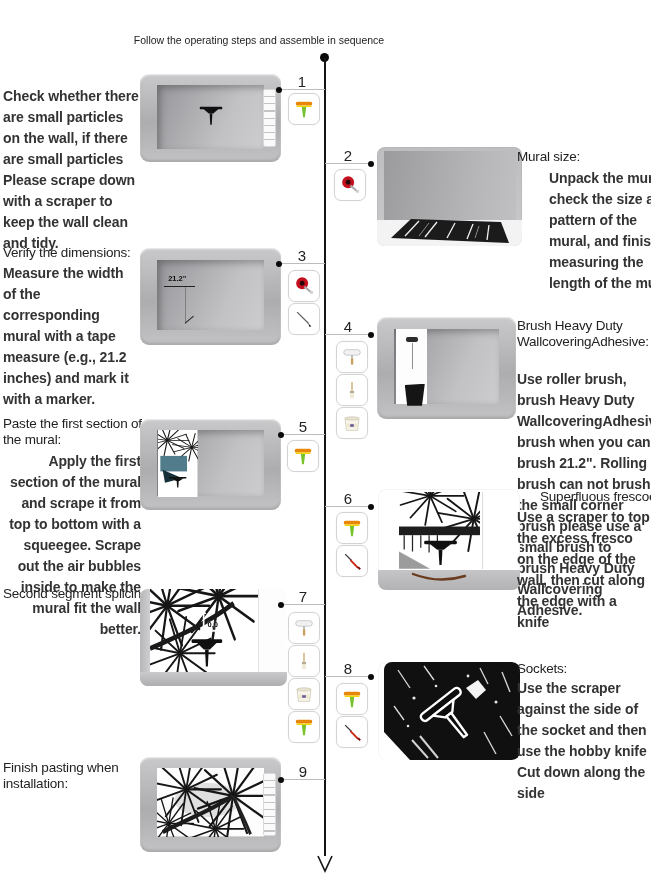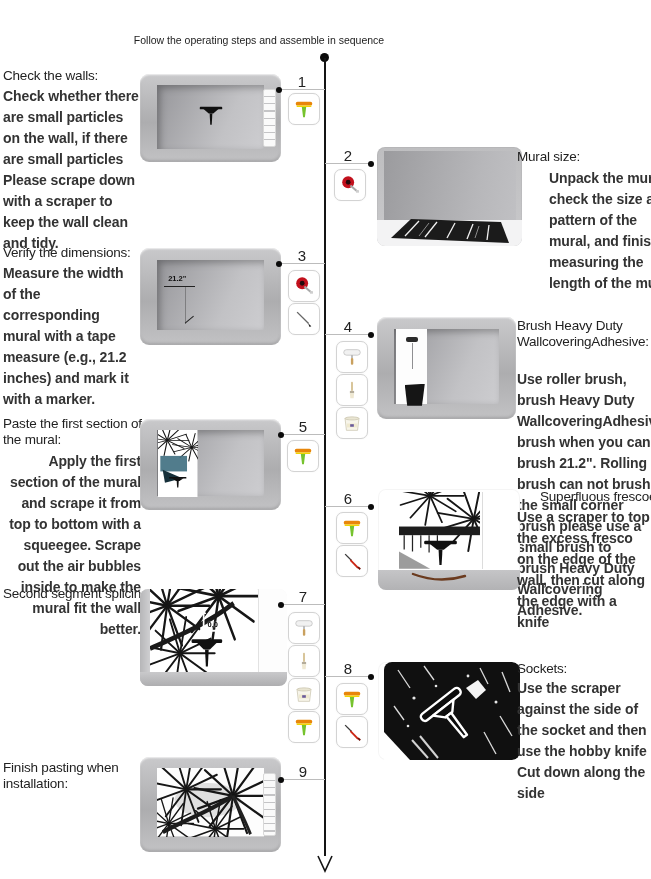--- a/index.html
+++ b/index.html
@@ -101,21 +101,20 @@
 <div id="canvas">
 
   <div class="hdr-sub">Follow the operating steps and assemble in sequence</div>
 
   <div class="tdot"></div>
   <div class="vline"></div>
   <svg style="position:absolute;left:316px;top:854px;" width="18" height="20">
     <path d="M2 2 L9 17 L16 2" fill="none" stroke="#141414" stroke-width="1.6"></path>
   </svg>
 
-  <div class="lhead" style="left:3px;top:68px;width:150px;">Check the walls:</div>
   <div class="lbody" style="left:3px;top:86px;width:136px;">Check whether there are small particles on the wall, if there are small particles Please scrape down with a scraper to keep the wall clean and tidy.</div>
   <div class="room" style="left:140px;top:74px;width:141px;height:88px;">
     <div class="wall"></div>
     <div class="ladder"></div>
     <svg style="position:absolute;left:50%;top:40%;overflow:visible" width="1" height="1">
         <use href="#sqg" transform="scale(0.75)"></use>
       </svg>
   </div>
   <div class="connector" style="left:279px;top:74px;width:46px;">
     <span class="dot dot-l"></span>

